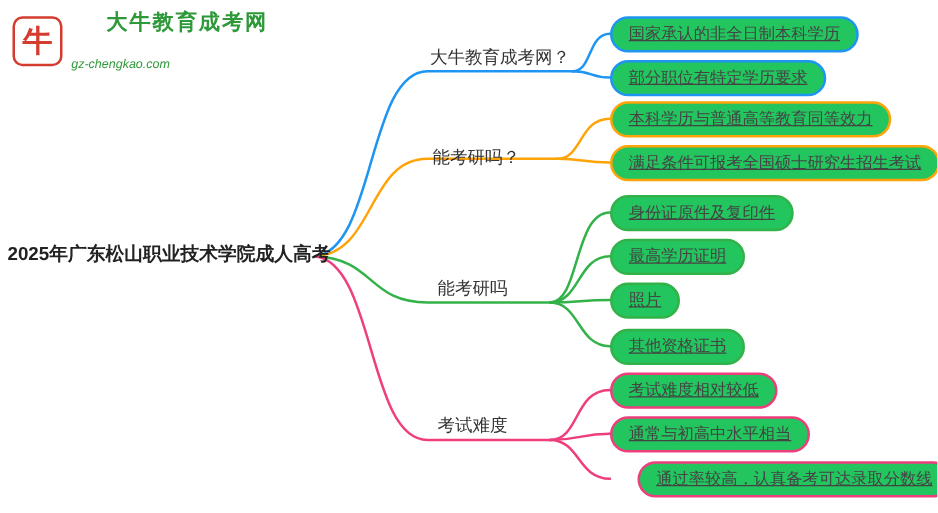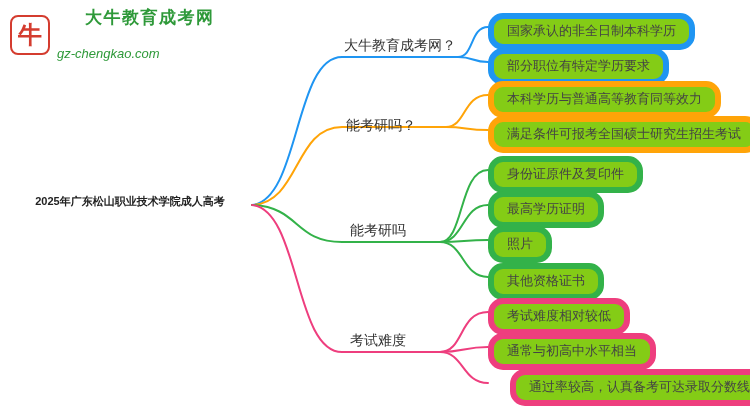--- a/index.html
+++ b/index.html
@@ -13,34 +13,34 @@
   .links { position:absolute; left:0; top:0; width:750px; height:410px; }
 
   
   .logo { position:absolute; left:10px; top:8px; display:flex; align-items:center; gap:7px; }
   .logo-icon {
     width:40px; height:40px; border:2.5px solid #d43c2f; border-radius:8px;
     color:#d43c2f; font-weight:bold; font-size:24px;
     display:flex; align-items:center; justify-content:center; background:#fff;
   }
   .logo-title { color:#2e9939; font-size:17px; font-weight:bold; letter-spacing:1.5px; line-height:1.2;margin-left:28px; }
-  .logo-url   { color:#2e9939; font-size:13px; font-style:italic; margin-top:18px; }
+  .logo-url   { color:#2e9939; font-size:10px; font-style:italic; margin-top:18px; }
 
   
   .root {
     position:absolute; left:6px; top:195px; width:248px;
-    font-size:11px; font-weight:bold; color:#222; text-align:center;
+    font-size:15px; font-weight:bold; color:#222; text-align:center;
     line-height:1.25; white-space:nowrap;
   }
   .branch {
     position:absolute; font-size:14px; color:#333; white-space:nowrap; line-height:1.3;
   }
   .leaf {
     position:absolute; font-size:13px; color:#444; white-space:nowrap; line-height:1.3;
-    background:#84cc16; border:6px solid #f97316; border-radius:15px; padding:4px 13px;
+    background:#22c55e; border:2px solid #f97316; border-radius:15px; padding:4px 13px;text-decoration:underline;
   }
 </style>
 </head>
 <body>
 
 <div class="stage">
 
   <svg class="links" width="750" height="410" viewBox="0 0 750 410">
     <g fill="none" stroke-width="2" stroke-linecap="round">
 

